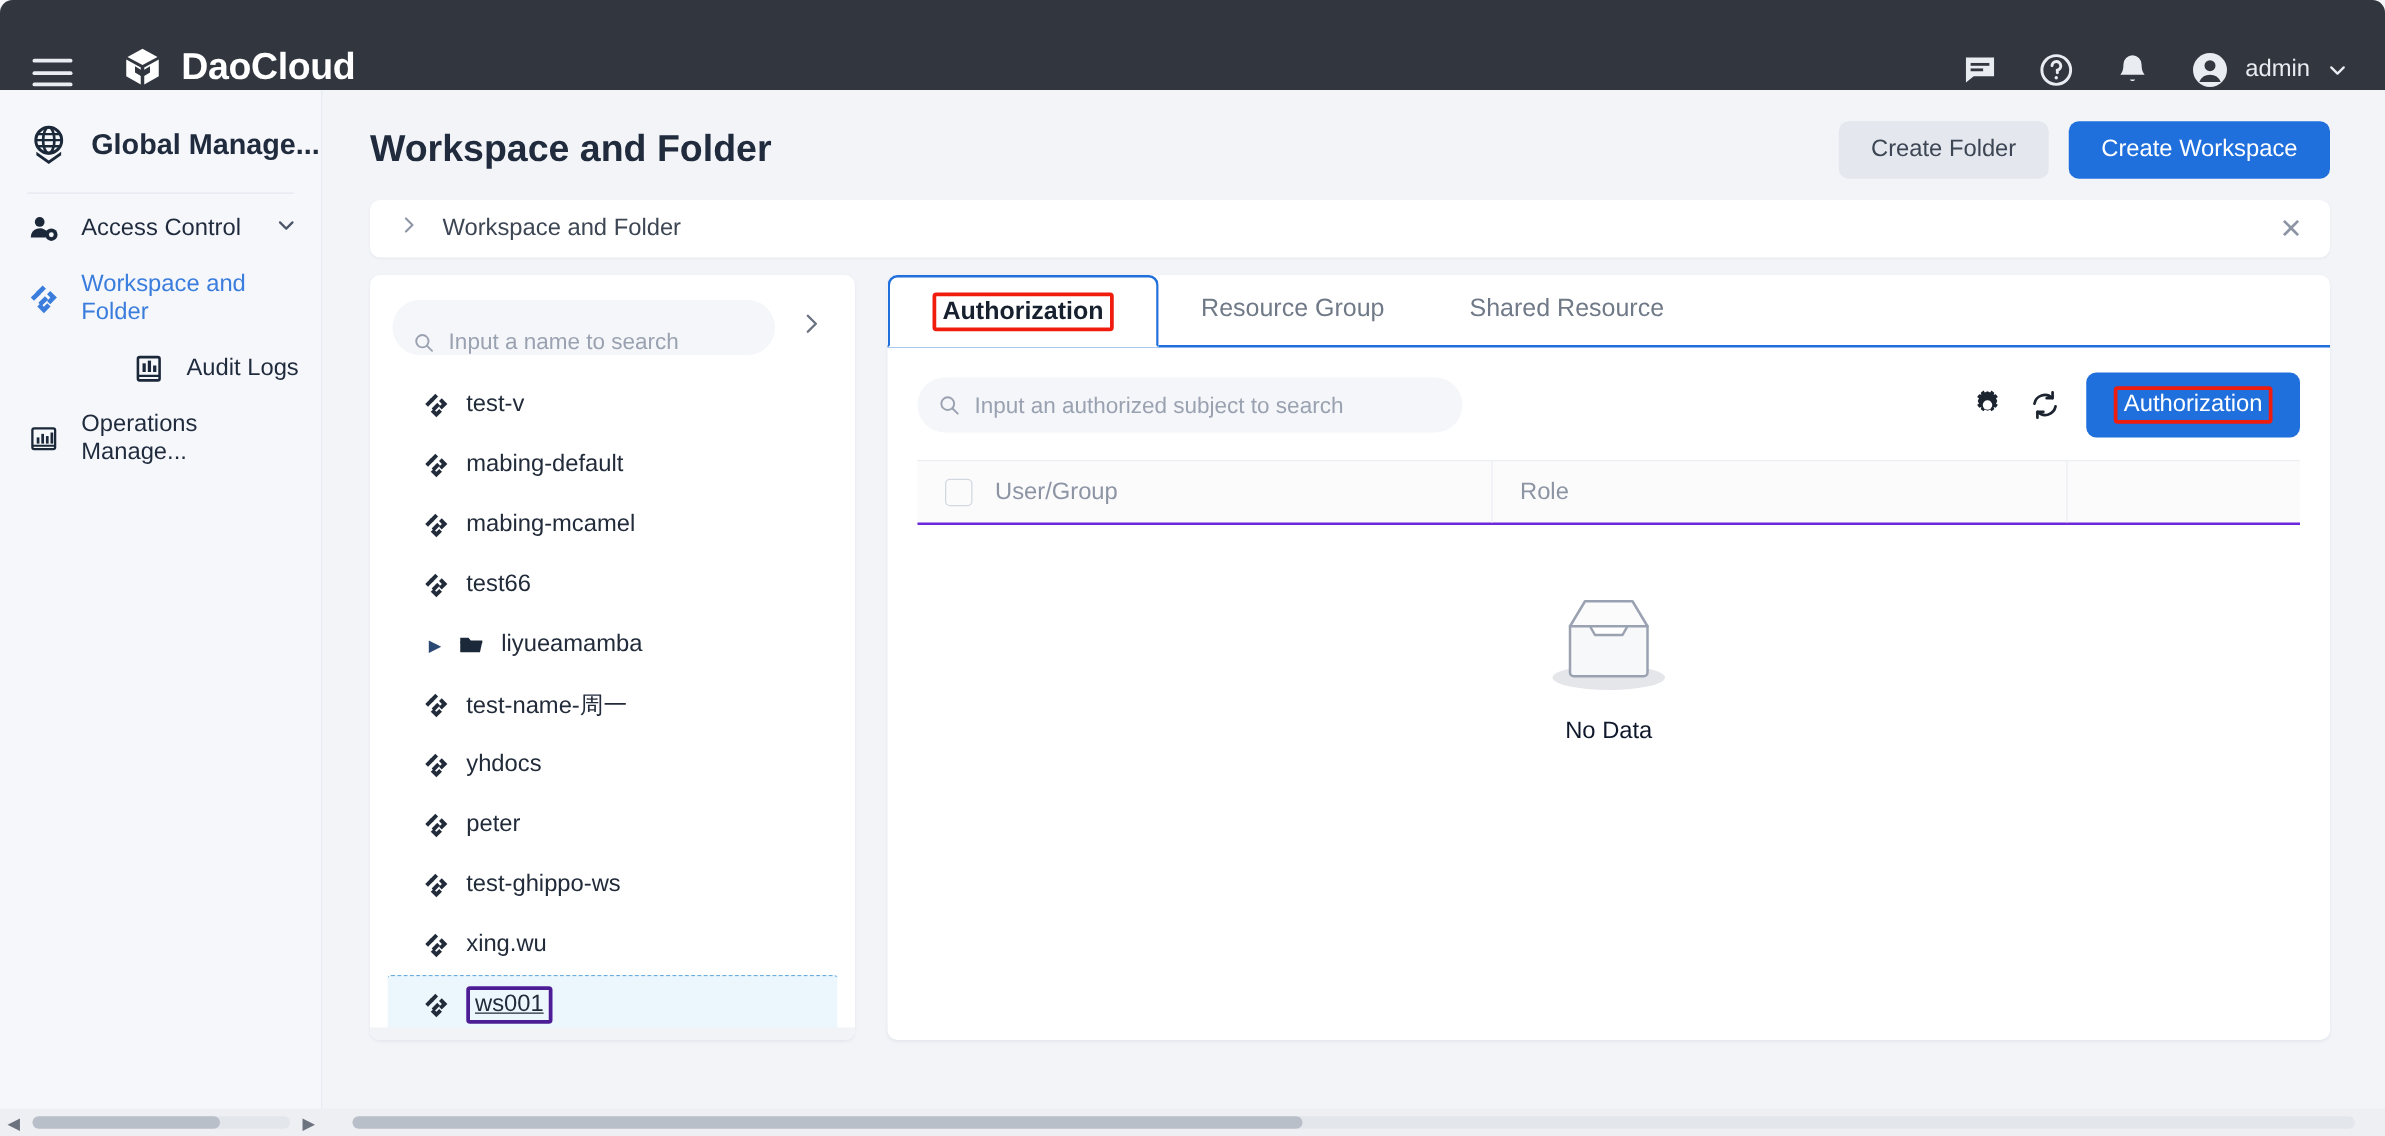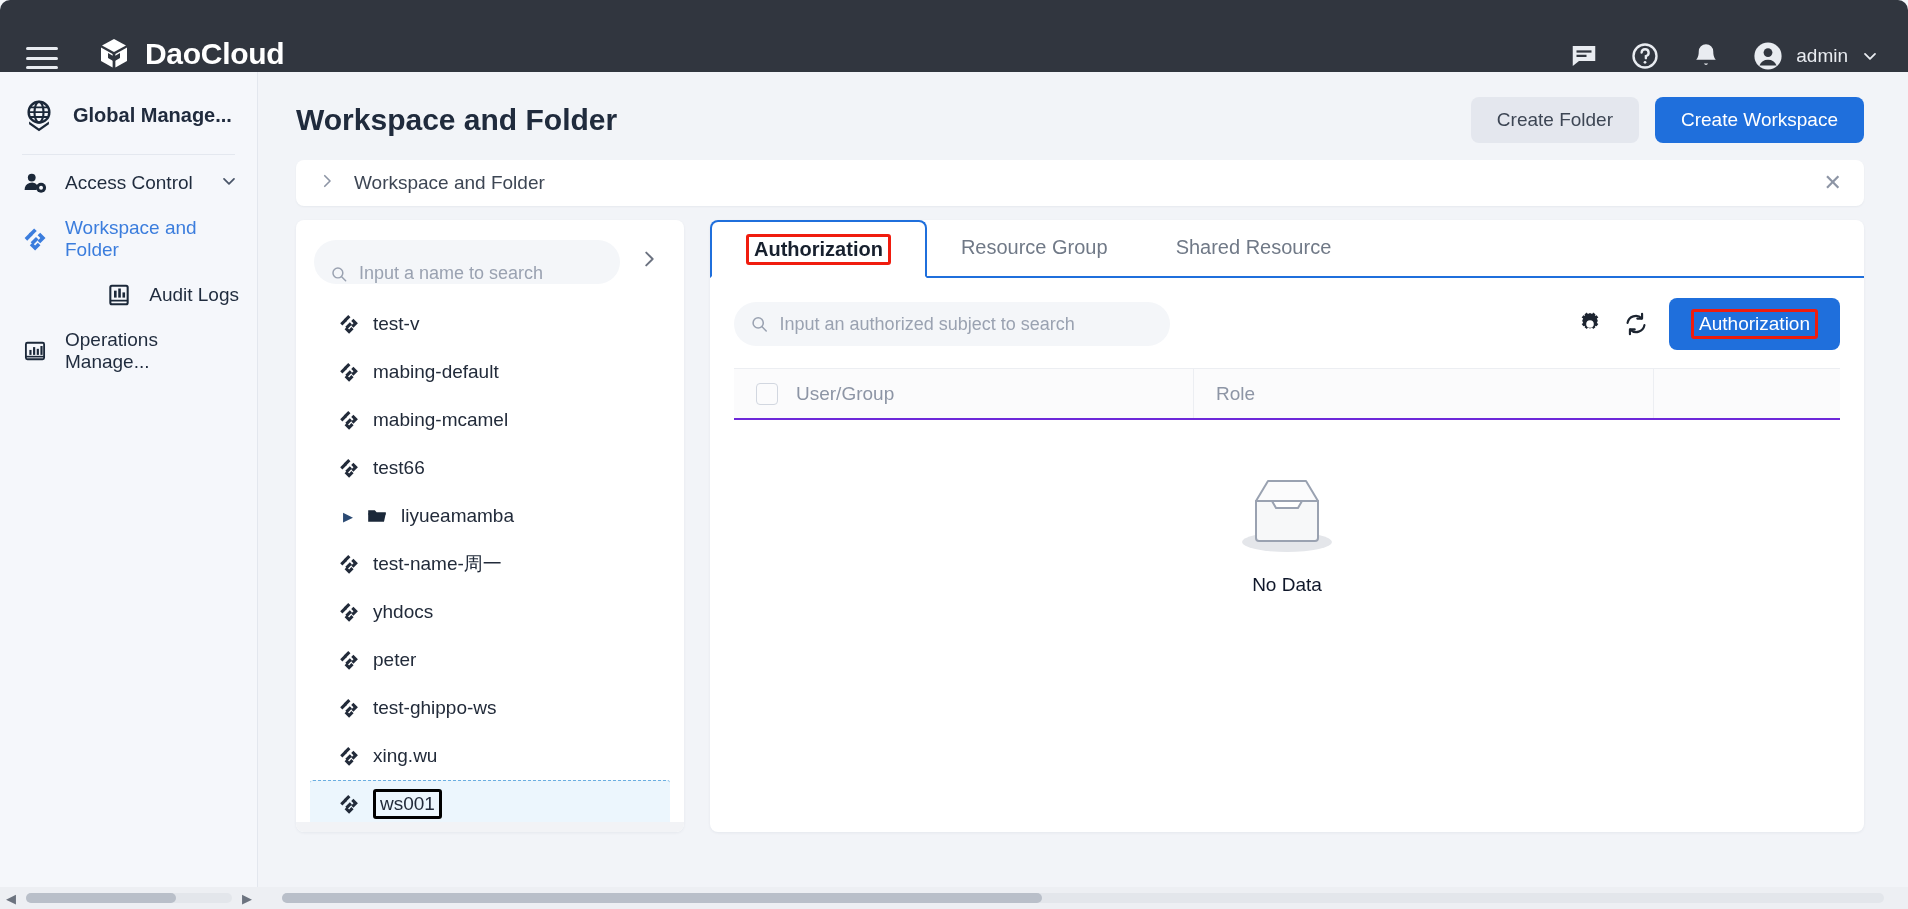--- a/index.html
+++ b/index.html
@@ -28,21 +28,21 @@
   .topbar-right { margin-left:auto; display:flex; align-items:center; gap: 31px; margin-right: 28px; }
   .ticon { color:#e9ecf1; display:flex; align-items:center; cursor:pointer; }
   .user-chip { display:flex; align-items:center; gap: 12px; color:#e9ecf1; font-size: 19px; cursor:pointer; }
 
   
   .sidebar {
     position:absolute; top:72px; left:0; width:258px; height: 837px;
     background:#f5f7fb; border-right:1px solid #e3e7ee;
   }
   .side-head { display:flex; align-items:center; gap:17px; padding: 26px 0 22px 22px; }
-  .side-head-title { font-size: 20px; font-weight: 700; color:#202b3d; white-space:nowrap; }
+  .side-head-title { font-size: 23px; font-weight: 700; color:#202b3d; white-space:nowrap; }
   .side-divider { height:1px; background:#e4e8ef; margin: 0 22px; }
   .side-item {
     display:flex; align-items:center; gap:17px;
     height:56px; padding-left: 22px; padding-right: 18px; cursor:pointer;
     font-size: 19px; color:#1f2b3d;justify-content:flex-end;
   }
   .side-item.active { color:#3b7ddd; }
   .side-item .chev { margin-left:auto; color:#4a5568; }
   .side-icon { width:26px; height:26px; display:flex; align-items:center; justify-content:center; }
 
@@ -90,21 +90,21 @@
     font-size: 19px; color:#222b3a; cursor:pointer; position:relative;
   }
   .tree-row .arrow { position:absolute; left: 47px; color:#2b4a73; font-size: 13px; }
   .tree-row.has-arrow { padding-left: 70px; }
   .tree-row.selected {
     background:#ecf6fd; border:1px dashed #6aaee0; border-left:none; border-right:none;
     margin-left: 14px; margin-right: 14px; border-radius:3px;
     padding-left: 28px; width: calc(100% - 28px);
   }
   .tree-label.boxed {
-    border: 3px solid #000000; padding: 0 4px; border-radius:3px; line-height: 1.25;
+    border: 3px solid #4c1d95; padding: 0 4px; border-radius:3px; line-height: 1.25; text-decoration: underline;
   }
 
   
   .right-panel {
     flex:1; height: 612px; background:#fff; border-radius:8px;
     box-shadow: 0 1px 3px rgba(20,30,60,.06); position:relative;
   }
   .tabs { display:flex; align-items:flex-end; height: 58px; border-bottom: 2px solid #1f6fdc; padding-left: 0; }
   .tab {
     font-size: 20px; color:#707987; padding: 0 34px; height: 58px; display:flex; align-items:center;

